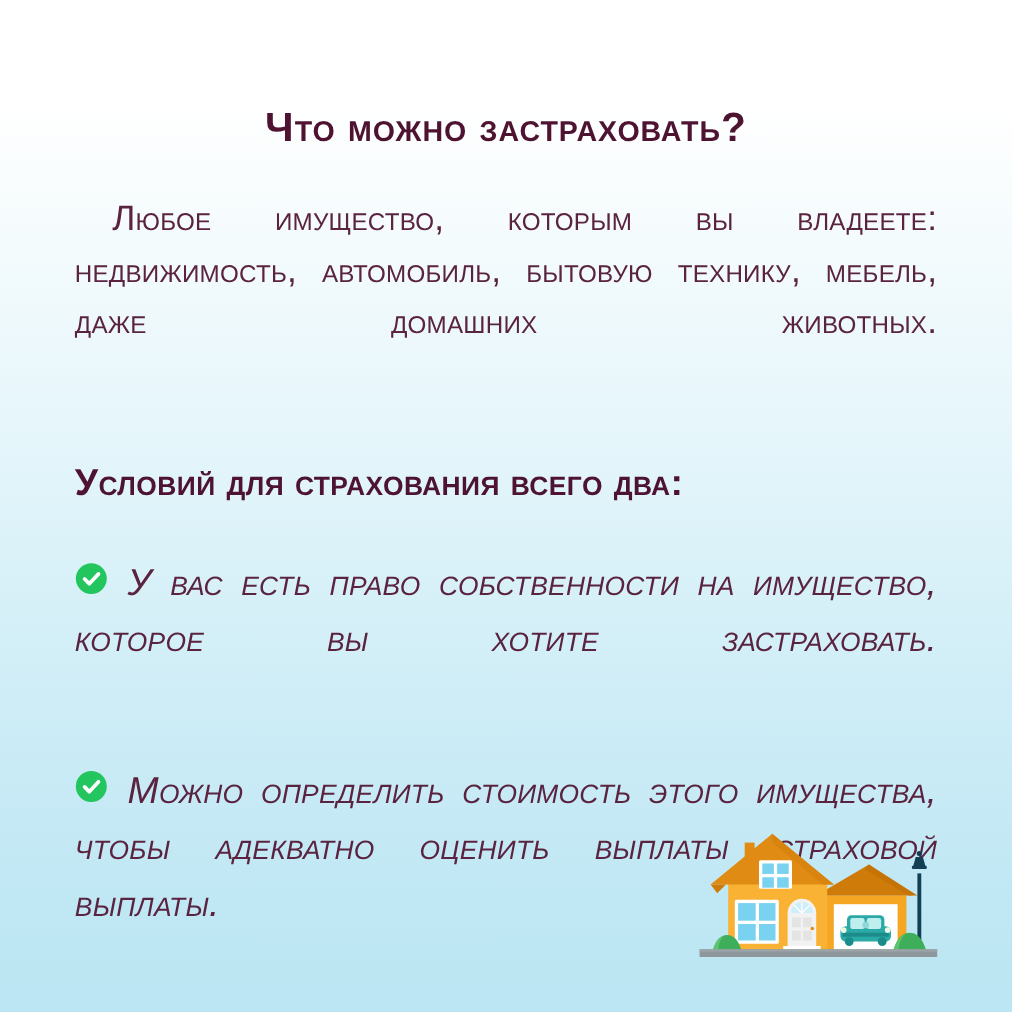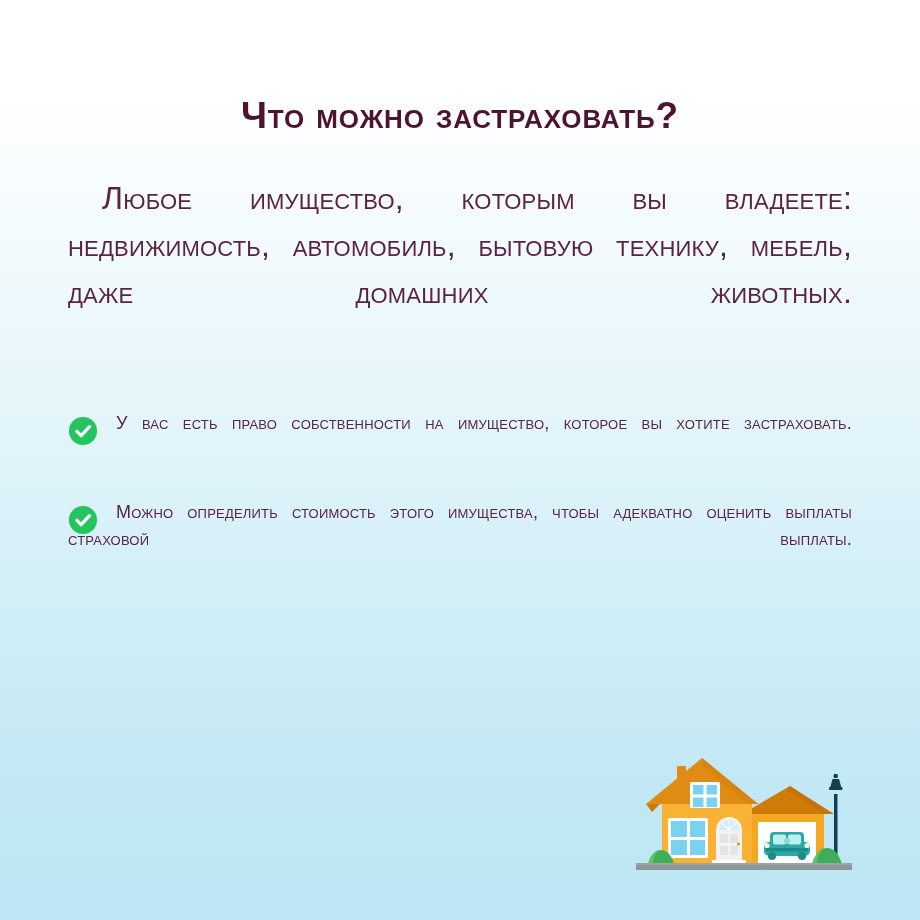--- a/index.html
+++ b/index.html
@@ -101,27 +101,28 @@
     left: 0;
     top: 6px;
     width: 30px;
     height: 30px;
     display: block;
   }
 
   .bullet-text {
     display: block;
     color: #5a2340;
-    font-size: 18px;
+    font-size: 34px;
     line-height: 1.52;
     font-variant: small-caps;
     font-weight: 500;
     letter-spacing: 0.2px;
     text-align: justify;
     text-justify: inter-word;
+    font-style: italic;
   }
   .bullet-text::after {
     content: "";
     display: inline-block;
     width: 100%;
   }
 
   
   .bullet .bullet-text {
     margin-left: -48px;
@@ -147,20 +148,21 @@
 <body>
 
 <div id="slide">
 
   <div class="content">
 
     <h1 class="title">Что можно застраховать?</h1>
 
     <p class="lead">Любое имущество, которым вы владеете: недвижимость, автомобиль, бытовую технику, мебель, даже домашних животных.</p>
 
+    <h2 class="subtitle">Условий для страхования всего два:</h2>
 
     <div class="bullets">
 
       <div class="bullet">
         <span class="check-icon">
           <svg viewBox="0 0 32 32" xmlns="http://www.w3.org/2000/svg">
             <circle cx="16" cy="16" r="15" fill="#22c55e"></circle>
             <path d="M9.5 16.4 L14 21 L23 11.4" fill="none" stroke="#ffffff" stroke-width="3.6" stroke-linecap="round" stroke-linejoin="round"></path>
           </svg>
         </span>

